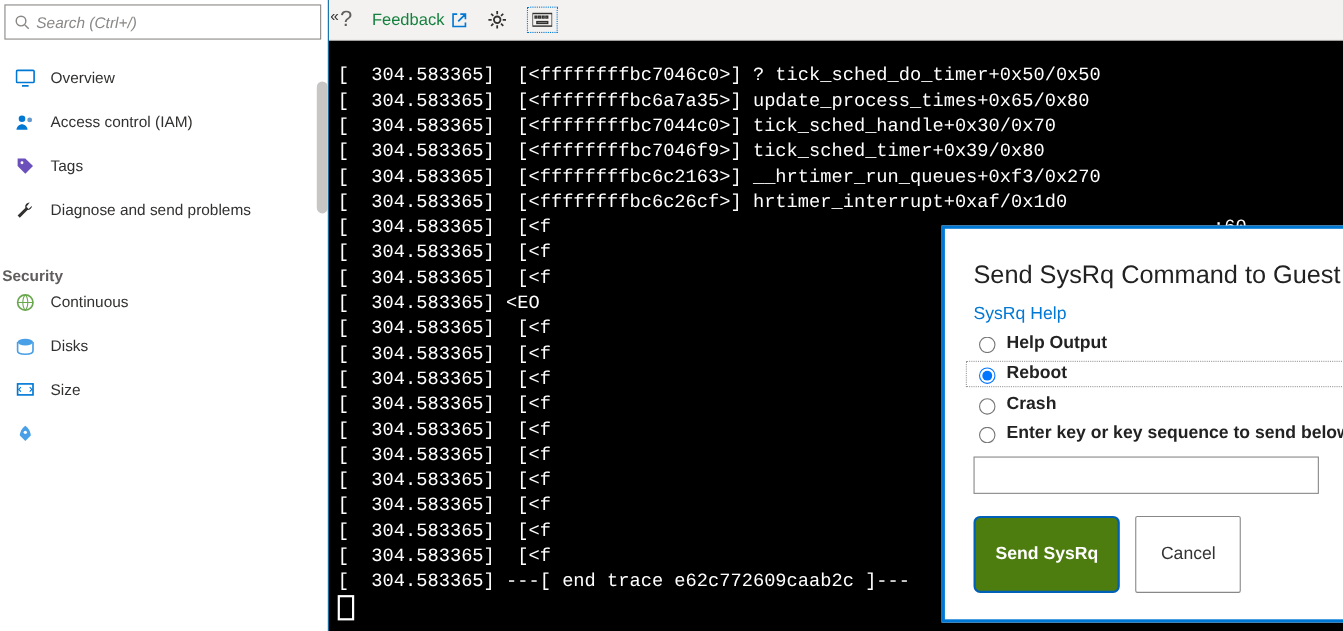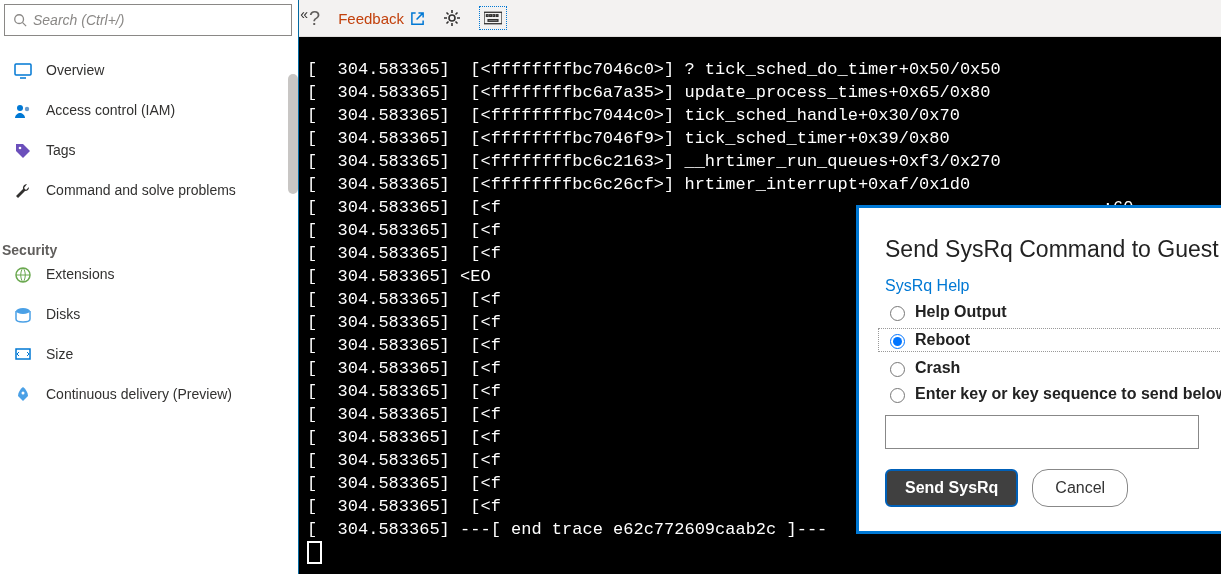--- a/index.html
+++ b/index.html
@@ -13,39 +13,39 @@
   .nav-scroll{flex:1;overflow:hidden;position:relative}
   .nav-scroll .scrollbar{position:absolute;right:0;top:32px;width:10px;height:120px;background:#c8c6c4;border-radius:5px}
   .nav-item{display:flex;align-items:flex-start;height:40px;padding-left:14px;cursor:pointer}
   .nav-icon{width:18px;height:18px;margin-right:14px;display:flex;align-items:center;justify-content:center}
   .nav-icon svg{width:18px;height:18px}
   .section-header{padding:20px 0 8px 2px;font-weight:600;color:#605e5c}
   
   .main{flex:1;display:flex;flex-direction:column;height:100%}
   .toolbar{height:36px;background:#f3f2f1;border-bottom:1px solid #e1dfdd;display:flex;align-items:center;padding:0 10px;gap:18px}
   .tb-btn{display:flex;align-items:center;gap:6px;color:#323130;cursor:pointer;font-size:15px}
-  .feedback{color:#c2410c}
+  .feedback{color:#15803d}
   .feedback svg{stroke:#0078d4}
   .tb-icon svg{width:18px;height:18px;fill:none;stroke:#323130;stroke-width:1.6}
   .keyboard-box{border:1px dotted #0078d4;padding:2px 4px}
   
   .console-wrap{flex:1;position:relative;background:#000;overflow:hidden}
   .console{font-family:Liberation Mono, monospace;font-size:17px;line-height:23px;color:#fff;padding:4px 8px;white-space:pre}
   .cursor{display:inline-block;width:11px;height:19px;border:2px solid #fff}
   
   .dialog{position:absolute;top:168px;left:557px;width:620px;background:#fff;border:3px solid #0078d4;padding:28px 26px 24px 26px;box-sizing:border-box}
   .dialog h1{margin:0 0 14px 0;font-size:23px;font-weight:400;color:#222}
   .dialog a.help{color:#0078d4;text-decoration:none;font-size:16px}
   .radio-row{display:flex;align-items:center;margin:8px 0;font-size:16px;font-weight:600;color:#222}
   .radio-row input{width:15px;height:15px;margin-right:10px}
   .radio-row.selected{outline:1px dotted #999;padding:2px 6px;margin-left:-6px}
   .key-input{width:300px;height:28px;border:1px solid #888;margin:4px 0 20px 0;padding:2px 6px;font-size:14px}
   .dlg-buttons{display:flex;gap:14px}
-  .btn-primary{background:#404040;color:#fff;border:2px solid #0060b8;border-radius:6px;padding:8px 18px;font-size:16px;font-weight:600;cursor:pointer}
-  .btn-secondary{background:#fff;color:#333;border:1px solid #888;border-radius:16px;padding:8px 22px;font-size:16px;cursor:pointer}
+  .btn-primary{background:#4d7c0f;color:#fff;border:2px solid #0060b8;border-radius:6px;padding:24px 18px;font-size:16px;font-weight:600;cursor:pointer}
+  .btn-secondary{background:#fff;color:#333;border:1px solid #888;border-radius:2px;padding:8px 22px;font-size:16px;cursor:pointer}
 </style>
 </head>
 <body>
 
 <div class="sidebar">
   <div class="search-row">
     <div class="search-box">
       <svg viewBox="0 0 16 16">
           <circle cx="7" cy="7" r="5"></circle>
           <line x1="11" y1="11" x2="15" y2="15"></line>
@@ -86,33 +86,33 @@
           </svg>
         </span>
       <span>Tags</span>
     </div>
     <div class="nav-item">
       <span class="nav-icon">
           <svg viewBox="0 0 18 18">
             <path d="M13 2a4 4 0 00-4 5L2 14l2 2 7-7a4 4 0 004-4l-3 3-2-2z" fill="#323130"></path>
           </svg>
         </span>
-      <span>Command and solve problems</span>
+      <span>Diagnose and send problems</span>
     </div>
 
     <div class="section-header">Security</div>
 
     <div class="nav-item">
       <span class="nav-icon">
           <svg viewBox="0 0 18 18">
             <circle cx="9" cy="9" r="7" fill="none" stroke="#6aa84f" stroke-width="1.5"></circle>
             <path d="M2 9h14M9 2c3 3 3 11 0 14M9 2c-3 3-3 11 0 14" fill="none" stroke="#6aa84f"></path>
           </svg>
         </span>
-      <span>Extensions</span>
+      <span>Continuous</span>
     </div>
     <div class="nav-item">
       <span class="nav-icon">
           <svg viewBox="0 0 18 18">
             <ellipse cx="9" cy="5" rx="7" ry="3" fill="#4aa0e6"></ellipse>
             <path d="M2 5v8c0 1.7 3 3 7 3s7-1.3 7-3V5" fill="none" stroke="#4aa0e6" stroke-width="1.5"></path>
           </svg>
         </span>
       <span>Disks</span>
     </div>
@@ -125,21 +125,20 @@
         </span>
       <span>Size</span>
     </div>
     <div class="nav-item">
       <span class="nav-icon">
           <svg viewBox="0 0 18 18">
             <path d="M9 1c3 2 5 6 5 9l-5 5-5-5c0-3 2-7 5-9z" fill="#4aa0e6"></path>
             <circle cx="9" cy="7" r="1.5" fill="#fff"></circle>
           </svg>
         </span>
-      <span>Continuous delivery (Preview)</span>
     </div>
   </div>
 </div>
 
 <div class="main">
   <div class="toolbar">
     <span class="tb-btn" style="font-size:20px;color:#605e5c">?</span>
     <span class="tb-btn feedback">
       <span>Feedback</span>
       <svg viewBox="0 0 16 16" width="15" height="15" fill="none" stroke-width="1.6">

